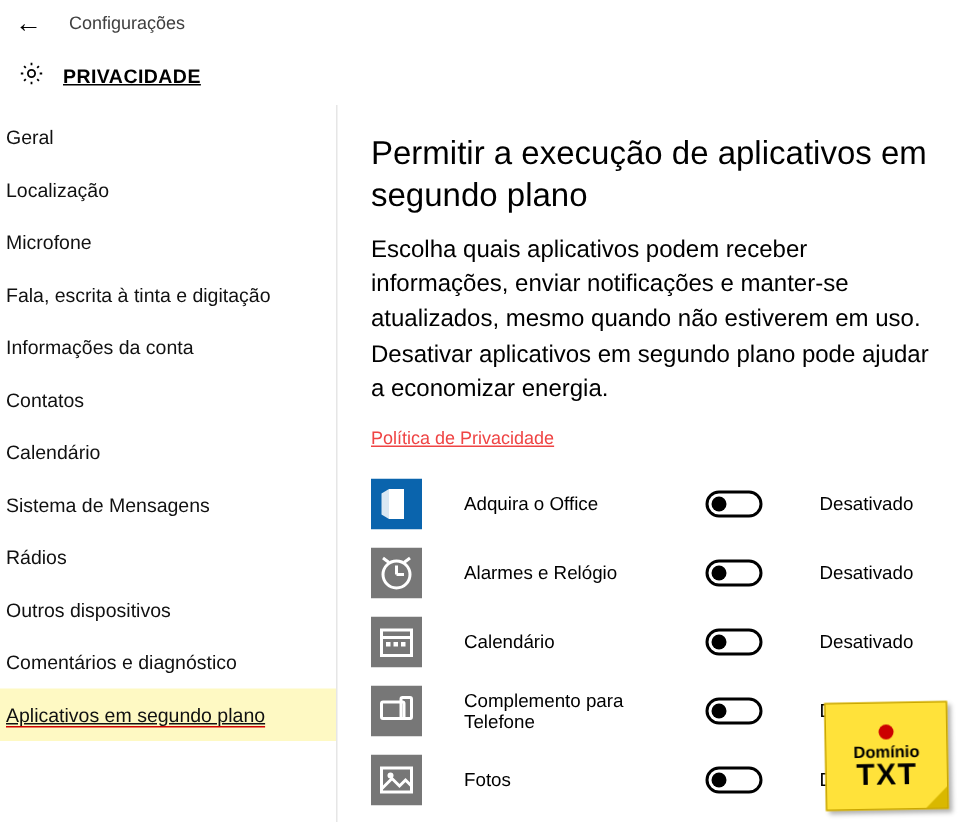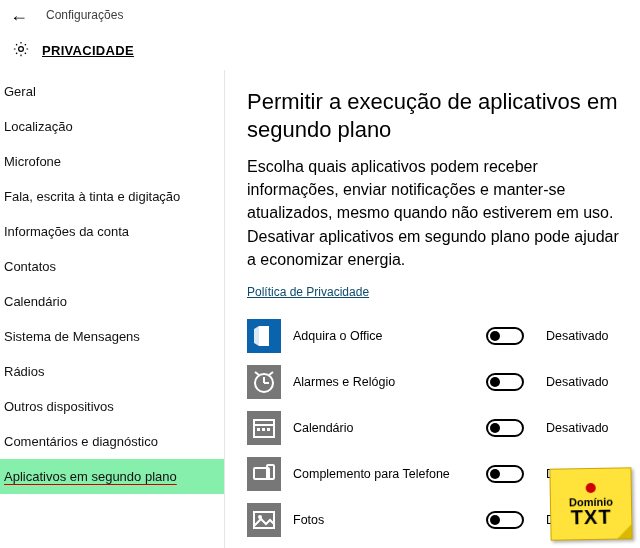--- a/index.html
+++ b/index.html
@@ -53,21 +53,22 @@
   overflow-y: auto;
   padding-top: 4px;
 }
 .side-item {
   padding: 10px 4px;
   font-size: 13px;
   cursor: pointer;
   color: #111;
 }
 .side-item.selected {
-  background: #86efac;
+  background: #fef9c3;
+  text-decoration: underline;
 }
 .side-item.selected .side-label {
   text-decoration: underline;
   text-decoration-color: #d00000;
   text-underline-offset: 3px;
 }
 .main {
   flex: 1;
   padding: 18px 20px 10px 22px;
   overflow-y: auto;
@@ -80,30 +81,30 @@
   color: #000;
 }
 .desc {
   font-size: 16px;
   color: #000;
   line-height: 1.45;
   margin-bottom: 14px;
 }
 .privacy-link {
   font-size: 12px;
-  color: #0c4a6e;
+  color: #ef4444;
   margin-bottom: 14px;
   display: block;
 }
 .apps { }
 .app-row {
   display: flex;
   align-items: center;
   padding: 6px 0;
-  gap: 12px;
+  gap: 28px;
 }
 .app-icon {
   width: 34px;
   height: 34px;
   display: flex;
   align-items: center;
   justify-content: center;
   flex-shrink: 0;
 }
 .app-icon svg { width: 34px; height: 34px; }

